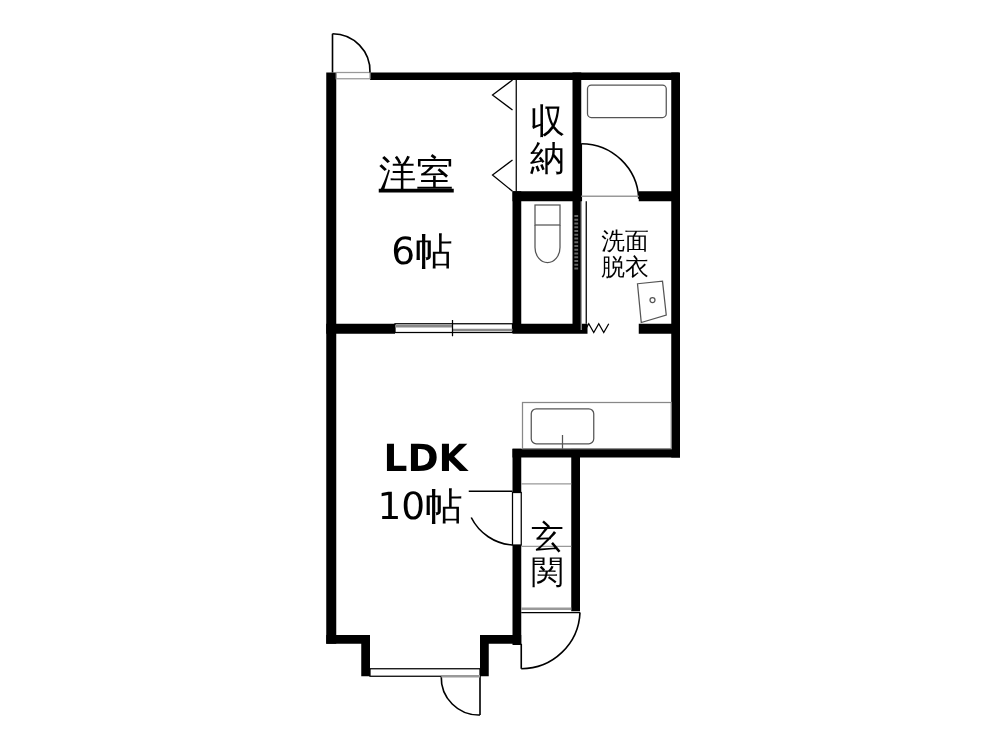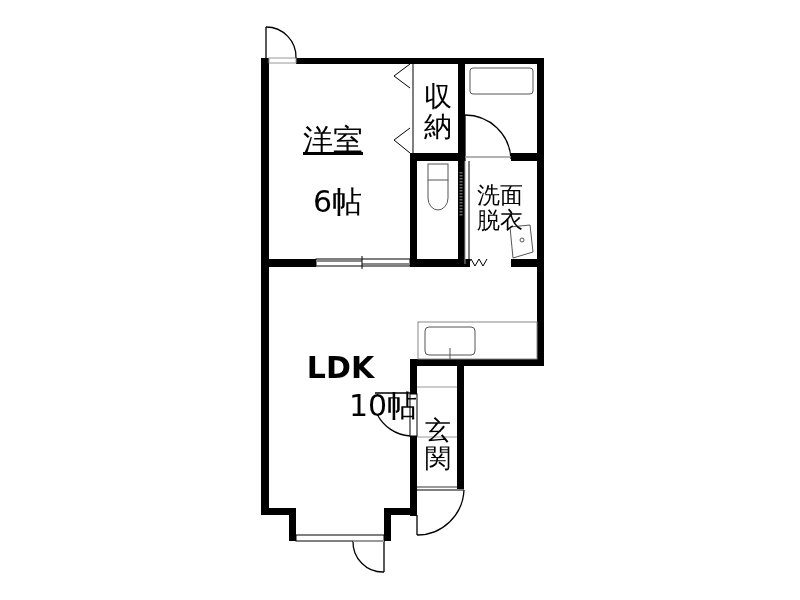--- a/index.html
+++ b/index.html
@@ -119,20 +119,20 @@
     <line x1="450" y1="348" x2="450" y2="359"></line>
   </g>
 </svg>
 
 <div class="lbl room-name" style="left:288px; top:124px; width:90px;text-decoration:underline;">洋室</div>
 <div class="lbl room-size" style="left:300px; top:166px; width:75px;margin-top:20px;">6帖</div>
 
 <div class="lbl small" style="left:418px; top:82px; width:40px; font-size:28px;">収
 納</div>
 
-<div class="lbl small" style="left:470px; top:183px; width:60px; font-size:23px;">洗面
+<div class="lbl small" style="left:470px; top:183px; width:60px; font-size:19px;">洗面
 脱衣</div>
 
 <div class="lbl room-name" style="left:298px; top:352px; width:85px;font-weight:bold;">LDK</div>
-<div class="lbl room-size" style="left:296px; top:390px; width:80px;margin-left:47px;">10帖</div>
+<div class="lbl room-size" style="left:296px; top:390px; width:80px;">10帖</div>
 
 <div class="lbl small" style="left:418px; top:416px; width:40px; font-size:26px;">玄
 関</div>
 
 </body></html>

